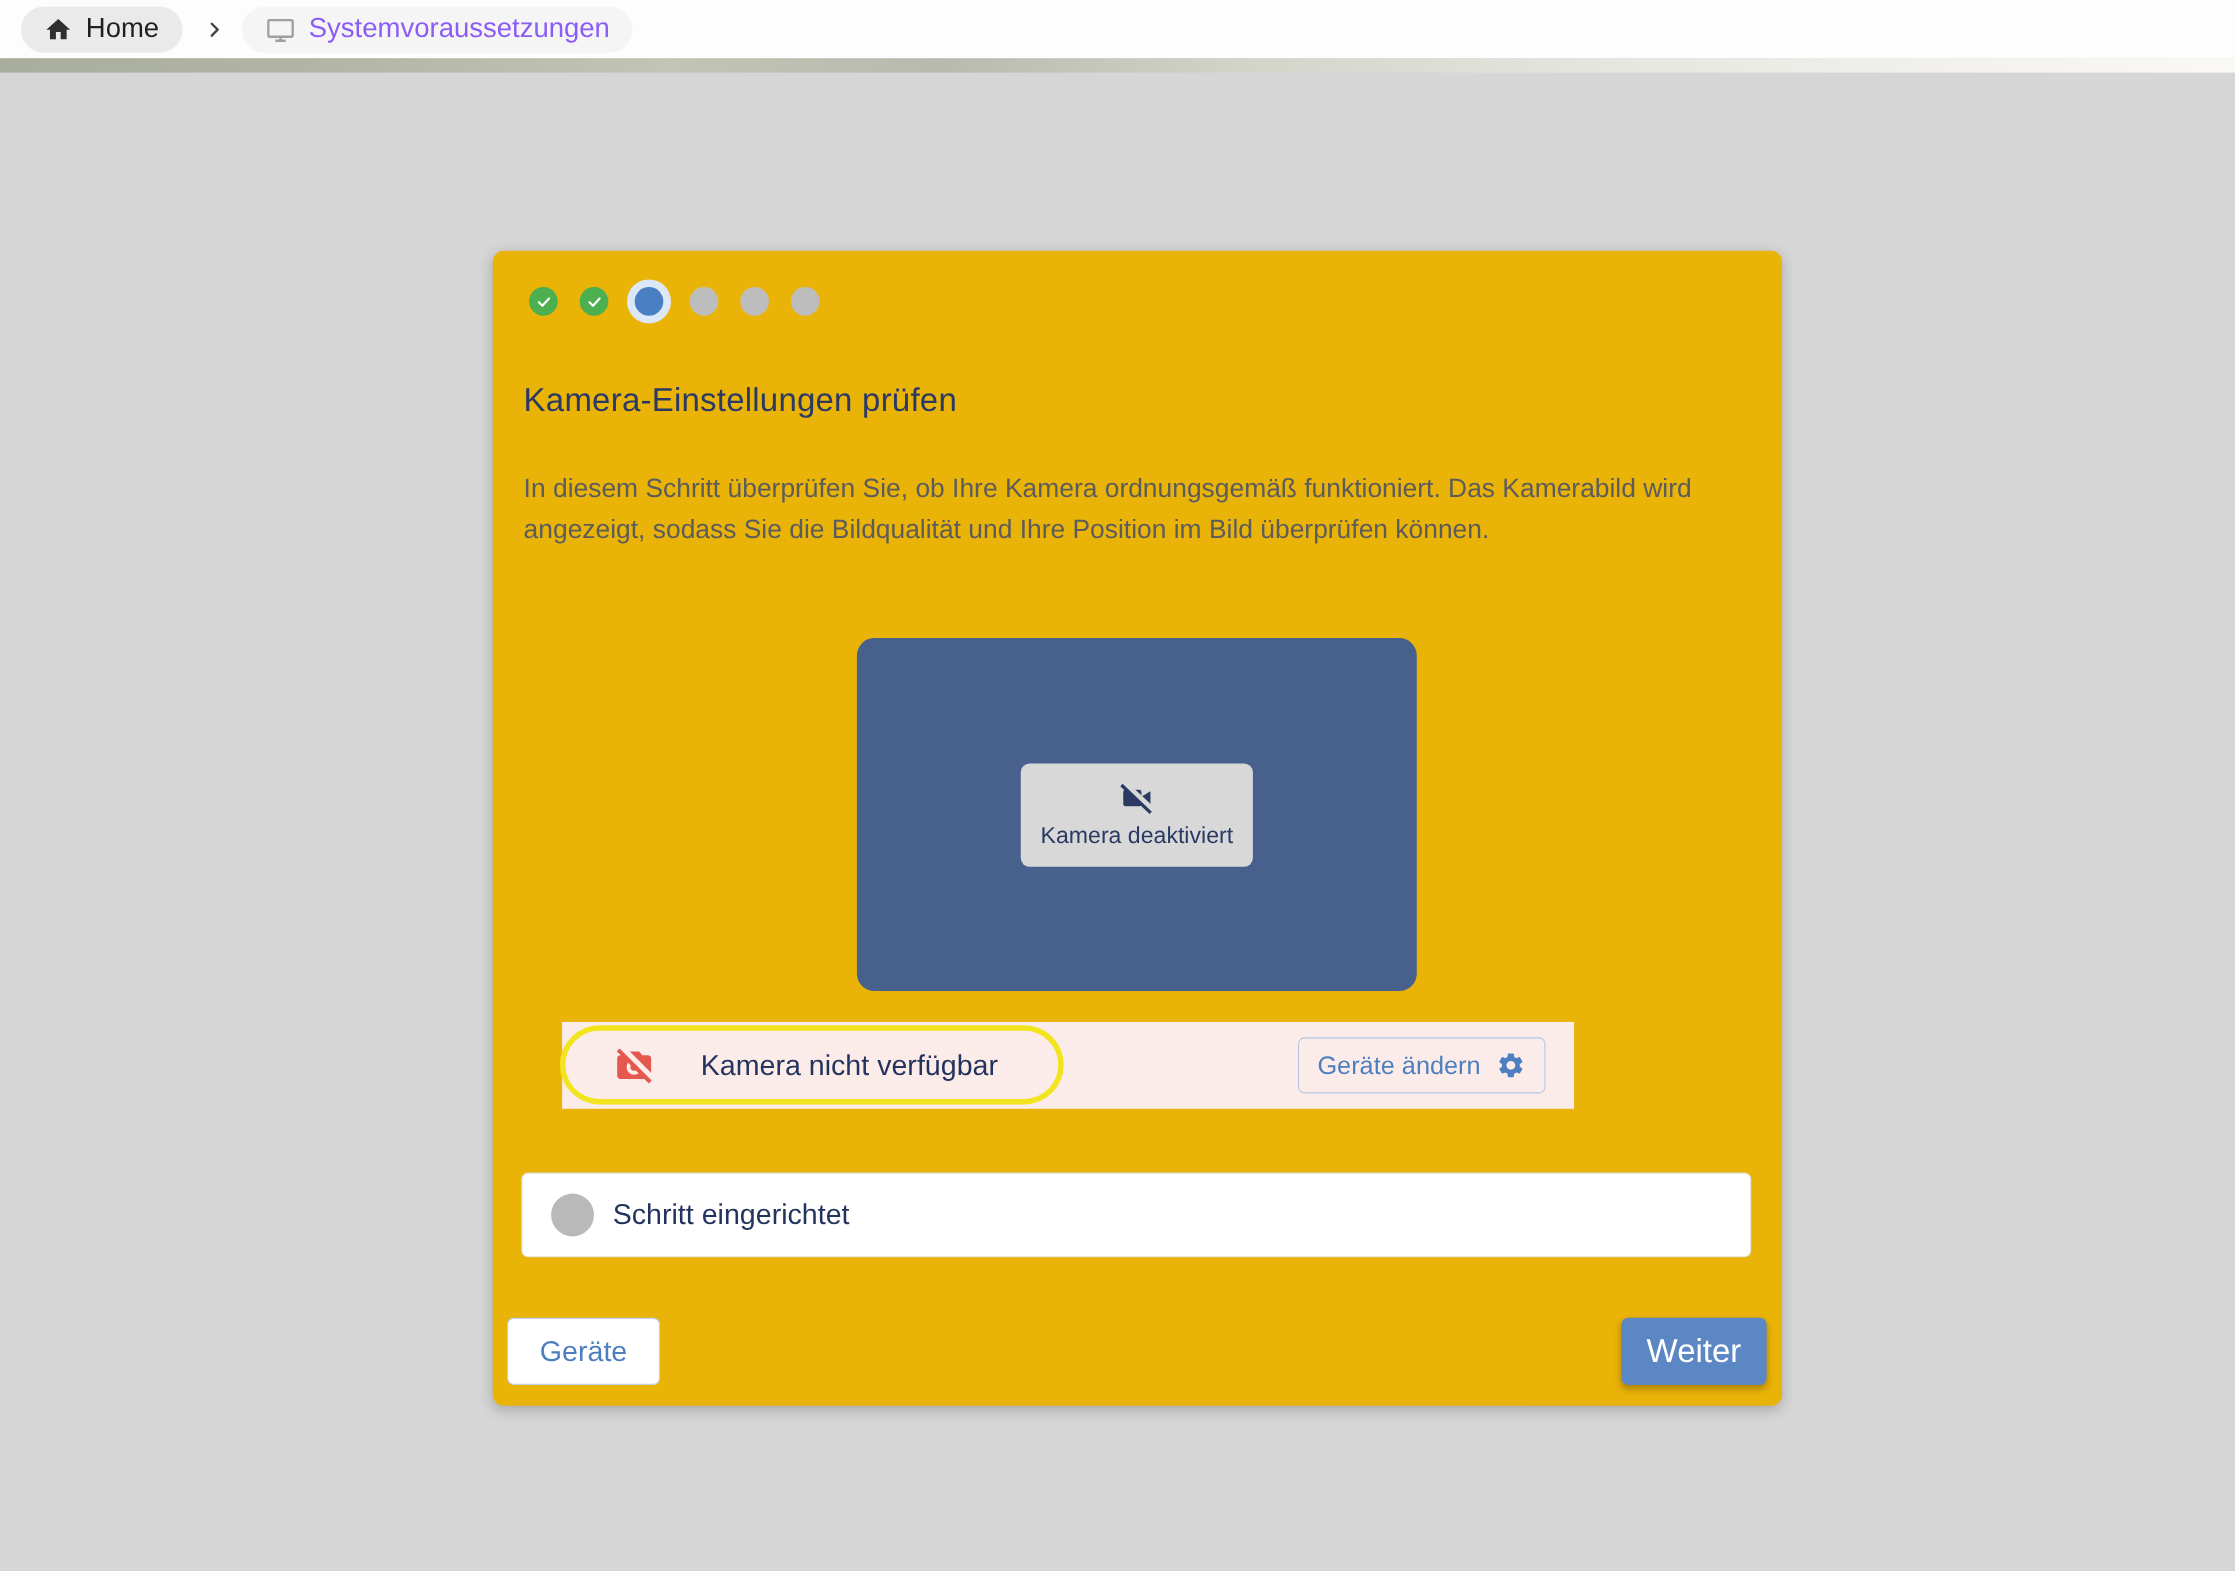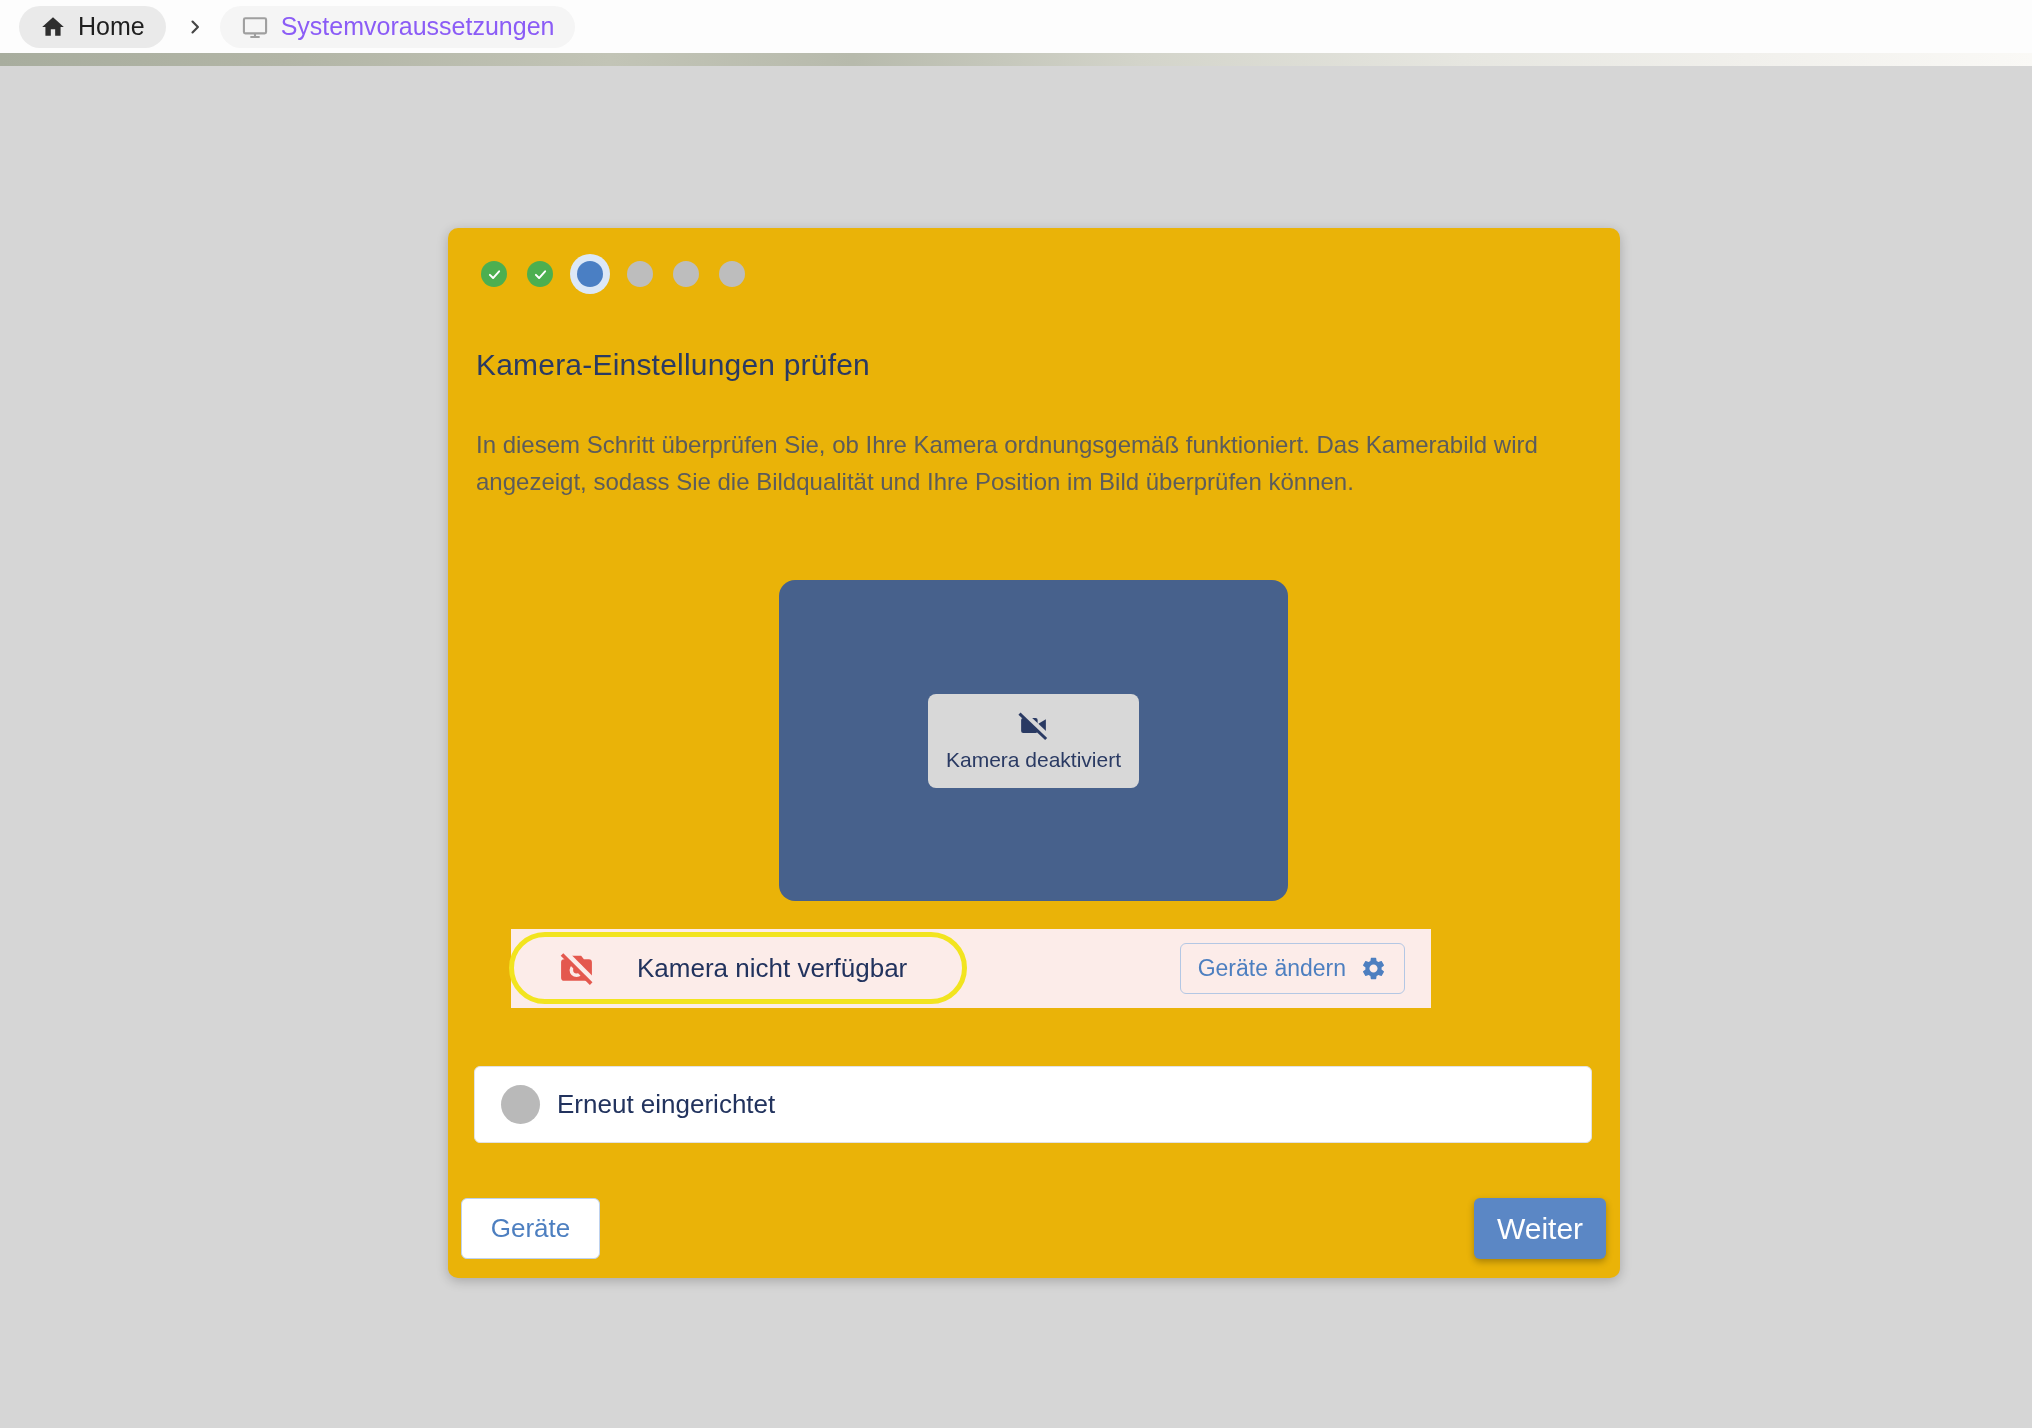--- a/index.html
+++ b/index.html
@@ -217,18 +217,18 @@
           <svg viewBox="0 0 24 24" fill="#4d7fc0">
               <path d="M19.14 12.94c.04-.3.06-.61.06-.94 0-.32-.02-.64-.07-.94l2.03-1.58c.18-.14.23-.41.12-.61l-1.92-3.32c-.12-.22-.37-.29-.59-.22l-2.39.96c-.5-.38-1.03-.7-1.62-.94l-.36-2.54c-.04-.24-.24-.41-.48-.41h-3.84c-.24 0-.43.17-.47.41l-.36 2.54c-.59.24-1.13.57-1.62.94l-2.39-.96c-.22-.08-.47 0-.59.22L2.74 8.87c-.12.21-.08.47.12.61l2.03 1.58c-.05.3-.09.63-.09.94s.02.64.07.94l-2.03 1.58c-.18.14-.23.41-.12.61l1.92 3.32c.12.22.37.29.59.22l2.39-.96c.5.38 1.03.7 1.62.94l.36 2.54c.05.24.24.41.48.41h3.84c.24 0 .44-.17.47-.41l.36-2.54c.59-.24 1.13-.56 1.62-.94l2.39.96c.22.08.47 0 .59-.22l1.92-3.32c.12-.22.07-.47-.12-.61l-2.01-1.58zM12 15.6c-1.98 0-3.6-1.62-3.6-3.6s1.62-3.6 3.6-3.6 3.6 1.62 3.6 3.6-1.62 3.6-3.6 3.6z"></path>
             </svg>
         </span>
       </button>
     </div>
   </div>
 
   <div class="setup-row">
     <div class="setup-circle"></div>
-    <span class="setup-label">Erneut eingerichtet</span>
+    <span class="setup-label">Schritt eingerichtet</span>
   </div>
 
   <button class="btn-back">Geräte</button>
   <button class="btn-next">Weiter</button>
 </div>
 
 </body></html>

